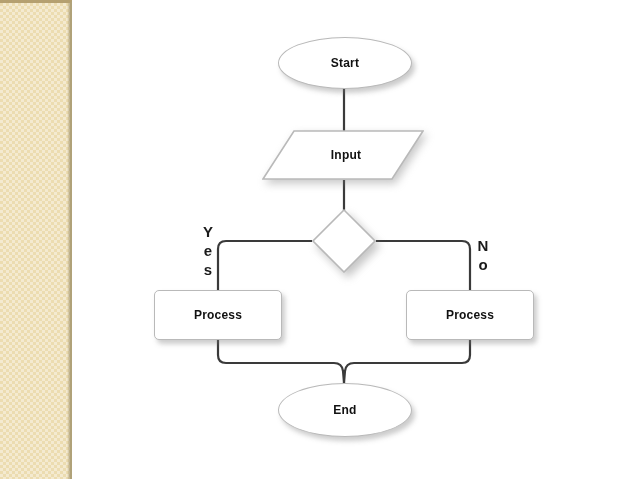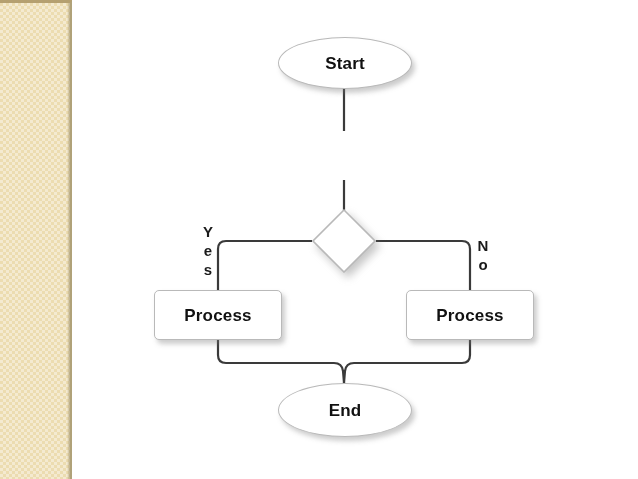--- a/index.html
+++ b/index.html
@@ -72,21 +72,21 @@
     position: absolute;
     background: #ffffff;
     border: 1px solid #b9b9b9;
     box-sizing: border-box;
     display: flex;
     align-items: center;
     justify-content: center;
   }
   .node-label {
     font-family: "Liberation Sans", sans-serif;
-    font-size: 17px;
+    font-size: 12px;
     font-weight: bold;
     color: #111111;
     letter-spacing: 0.2px;
     line-height: 1;
     user-select: none;
   }
 
   
   .terminator {
     border-radius: 50%;
@@ -184,20 +184,28 @@
         <path d="M 146 340 L 146 355 Q 146 363 154 363 L 262 363 Q 270 363 271 371 L 272 383"></path>
 
         <path d="M 398 340 L 398 355 Q 398 363 390 363 L 282 363 Q 274 363 273 371 L 272 383"></path>
       </g>
     </svg>
 
     <div class="node terminator" style="left:206px; top:37px; width:134px; height:52px;">
       <span class="node-label">Start</span>
     </div>
 
+    <div class="io-wrap" style="left:190px; top:130px; width:162px; height:50px;">
+      <svg class="io-shape" viewBox="0 0 162 50" width="162" height="50" preserveAspectRatio="none">
+        <polygon points="32,1 161,1 130,49 1,49" fill="#ffffff" stroke="#b9b9b9" stroke-width="1.6"></polygon>
+      </svg>
+      <div class="io-label">
+        <span class="node-label">Input</span>
+      </div>
+    </div>
 
     <div class="decision-wrap" style="left:240px; top:209px; width:64px; height:64px;">
       <svg class="decision-shape" viewBox="0 0 64 64" width="64" height="64" preserveAspectRatio="none">
         <polygon points="32,1 63,32 32,63 1,32" fill="#ffffff" stroke="#b9b9b9" stroke-width="1.6"></polygon>
       </svg>
       <div class="decision-label">
         <span class="node-label"></span>
       </div>
     </div>
 

